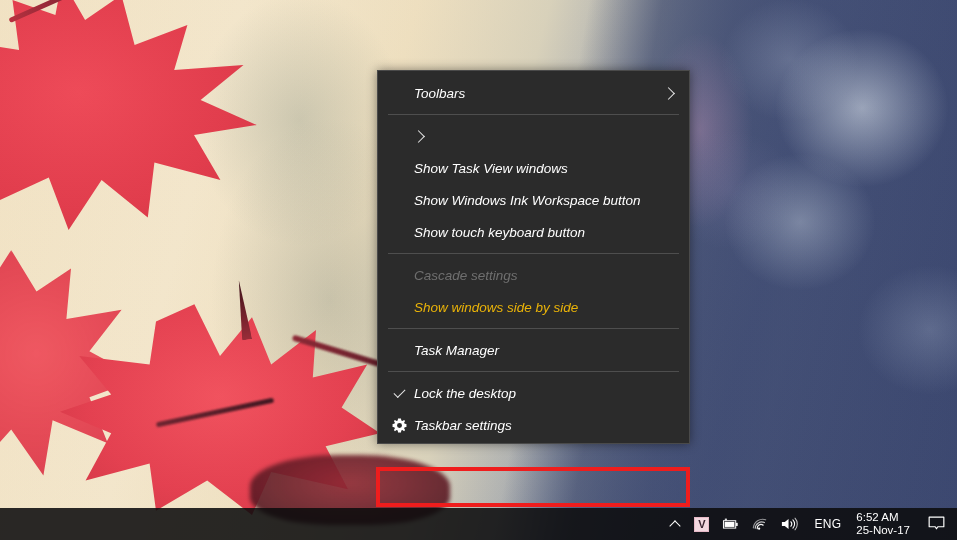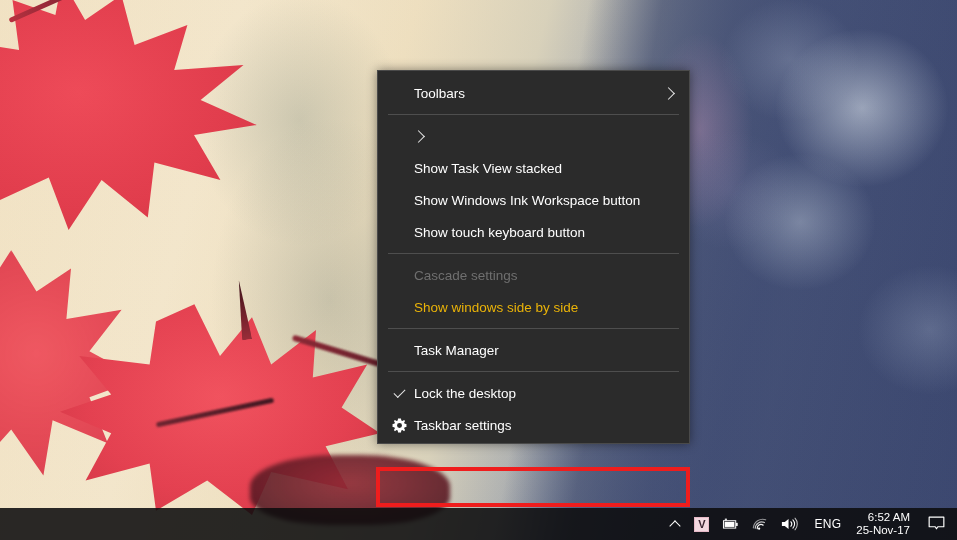--- a/index.html
+++ b/index.html
@@ -200,21 +200,21 @@
     background:#f3d8e0;
     border:1px solid #e6b9c7;
     display:flex; align-items:center; justify-content:center;
     font-size:11px; font-weight:bold; color:#3a2430;
     font-family:"Liberation Sans", sans-serif;
     line-height:1;
   }
   #lang-item { padding:0 9px; font-size:12px; letter-spacing:.3px;text-align:right; }
   #clock {
     height:32px; display:flex; flex-direction:column;
-    align-items:flex-end; justify-content:center;
+    align-items:flex-start; justify-content:center;
     padding:0 10px 0 6px;
     line-height:13px; font-size:11.5px;
   }
   #action-center { padding:0 12px 0 8px; }
 </style>
 </head>
 <body>
 
 <div id="screen">
 
@@ -223,31 +223,31 @@
     <div id="leaf-top-stem" style="position:absolute"></div>
     <div class="leaf soft" id="leaf-left"></div>
     <div class="leaf" id="leaf-main"></div>
     <div id="leaf-spike" style="position:absolute"></div>
     <div id="leaf-main-stem" style="position:absolute"></div>
     <div id="leaf-thin-stem" style="position:absolute"></div>
     <div id="leaf-dark-bottom" style="position:absolute"></div>
     <div id="wall-grain"></div>
   </div>
 
-  <div id="context-menu" style="background: rgb(43, 43, 43); border-color: rgb(74, 74, 74); color: rgb(255, 255, 255);">
+  <div id="context-menu" style="background: rgb(43, 43, 43); border-color: rgb(74, 74, 74); color: rgb(255, 255, 255); font-style: italic;">
       <div class="menu-item">
         <span class="label">Toolbars</span>
         <span class="chev-right"></span>
       </div>
       <div class="separator" style="background: rgb(78, 78, 78);"></div>
       <div class="menu-item">
         <span class="chev-right"></span>
       </div>
       <div class="menu-item">
-        <span class="label">Show Task View stacked</span>
+        <span class="label">Show Task View windows</span>
       </div>
       <div class="menu-item">
         <span class="label">Show Windows Ink Workspace button</span>
       </div>
       <div class="menu-item">
         <span class="label">Show touch keyboard button</span>
       </div>
       <div class="separator" style="background: rgb(78, 78, 78);"></div>
       <div class="menu-item disabled">
         <span class="label" style="color: rgb(111, 111, 111);">Cascade settings</span>

